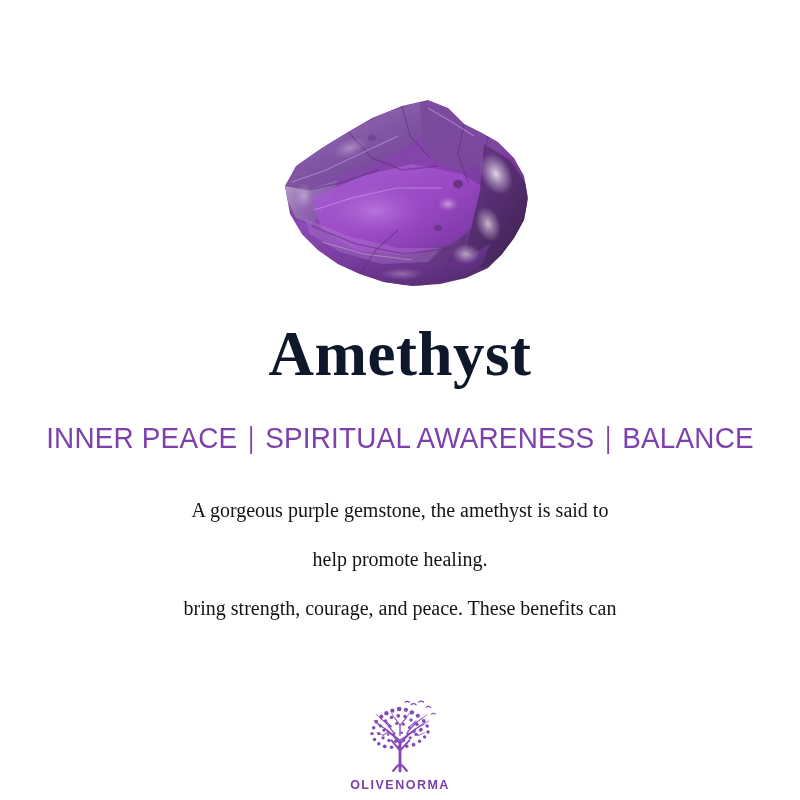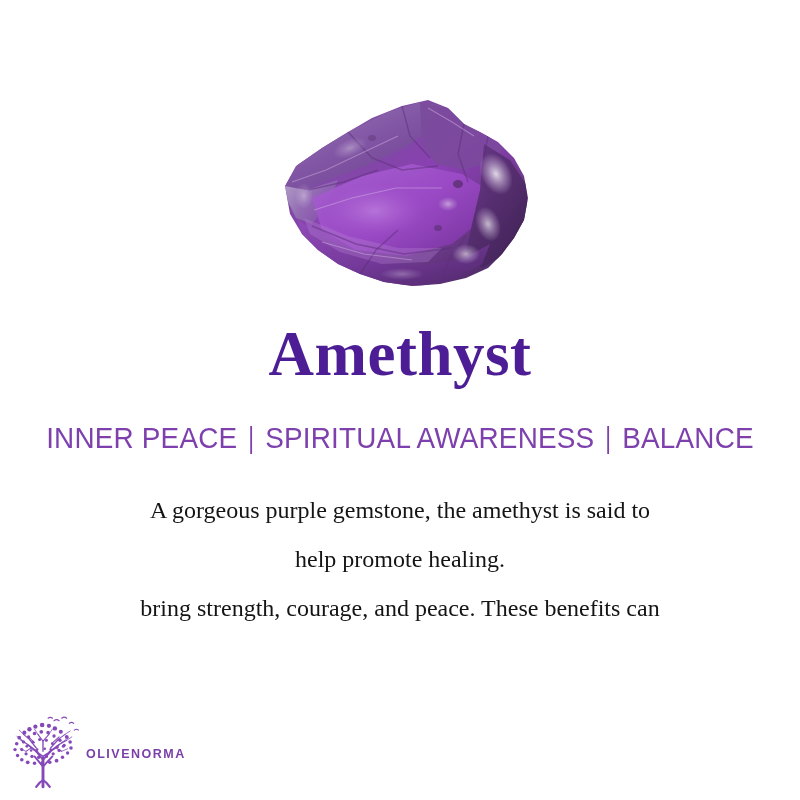--- a/index.html
+++ b/index.html
@@ -38,21 +38,21 @@
     height: 218px;
   }
   .stone-svg { display: block; width: 100%; height: 100%; }
 
   
   .title {
     font-family: "Liberation Serif", serif;
     font-weight: 700;
     font-size: 63px;
     line-height: 1;
-    color: #4c1d95;
+    color: #0f172a;
     letter-spacing: 0.5px;
     margin: 0;
     text-align: center;
     flex: 0 0 auto;
     height: 72px;
     display: flex;
     align-items: center;
     justify-content: center;
     width: 100%;
   }
@@ -82,34 +82,35 @@
   }
 
   
   .body-copy {
     width: 720px;
     margin-top: 22px;
     flex: 0 0 auto;
     text-align: center;
     color: #141414;
     font-family: "Liberation Serif", serif;
-    font-size: 24px;
+    font-size: 20px;
     line-height: 49px;
   }
   .body-copy .line { display: block; white-space: nowrap; }
 
   
   .brand {
     position: absolute;
     left: 0;
     right: 0;
     bottom: 8px;
     display: flex;
-    flex-direction: row;
+    flex-direction: column;
     align-items: center;
+    justify-content: center;
   }
   .brand-mark {
     width: 86px;
     height: 78px;
     display: block;
   }
   .brand-name {
     margin-top: 2px;
     font-family: "Liberation Sans", sans-serif;
     font-size: 12.5px;

